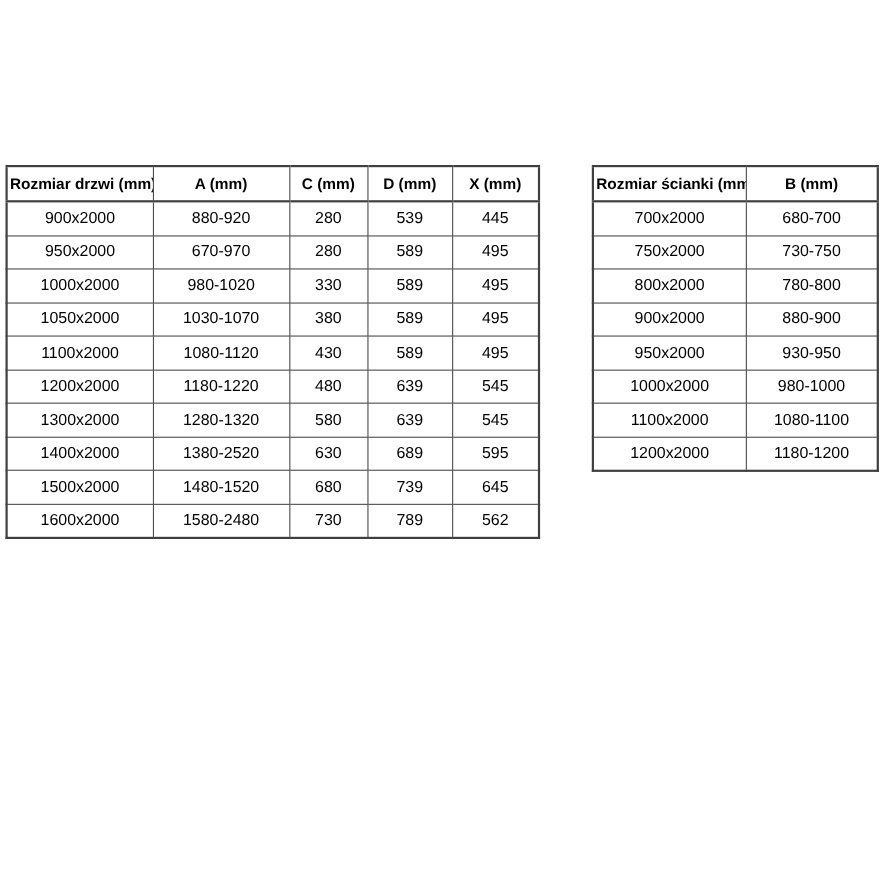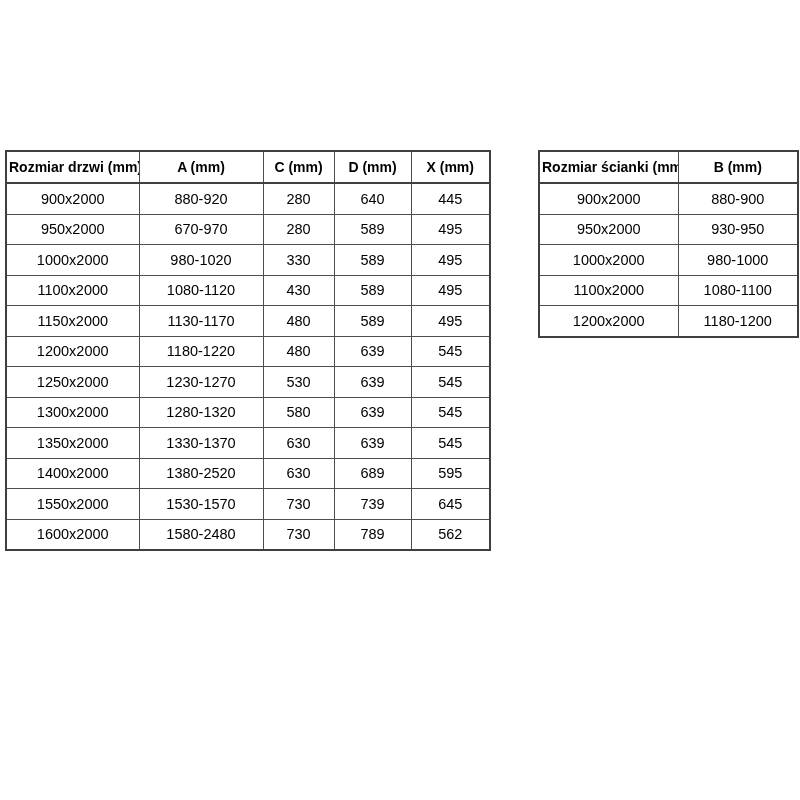--- a/index.html
+++ b/index.html
@@ -74,90 +74,76 @@
           <th>C (mm)</th>
           <th>D (mm)</th>
           <th>X (mm)</th>
         </tr>
       </thead>
       <tbody>
         <tr>
           <td>900x2000</td>
           <td>880-920</td>
           <td>280</td>
-          <td>640</td>
+          <td>539</td>
           <td>445</td>
         </tr>
         <tr>
           <td>950x2000</td>
           <td>670-970</td>
           <td>280</td>
           <td>589</td>
           <td>495</td>
         </tr>
         <tr>
           <td>1000x2000</td>
           <td>980-1020</td>
           <td>330</td>
           <td>589</td>
           <td>495</td>
         </tr>
         <tr>
+          <td>1050x2000</td>
+          <td>1030-1070</td>
+          <td>380</td>
+          <td>589</td>
+          <td>495</td>
+        </tr>
+        <tr>
           <td>1100x2000</td>
           <td>1080-1120</td>
           <td>430</td>
-          <td>589</td>
-          <td>495</td>
-        </tr>
-        <tr>
-          <td>1150x2000</td>
-          <td>1130-1170</td>
-          <td>480</td>
           <td>589</td>
           <td>495</td>
         </tr>
         <tr>
           <td>1200x2000</td>
           <td>1180-1220</td>
           <td>480</td>
           <td>639</td>
           <td>545</td>
         </tr>
         <tr>
-          <td>1250x2000</td>
-          <td>1230-1270</td>
-          <td>530</td>
-          <td>639</td>
-          <td>545</td>
-        </tr>
-        <tr>
           <td>1300x2000</td>
           <td>1280-1320</td>
           <td>580</td>
           <td>639</td>
           <td>545</td>
         </tr>
         <tr>
-          <td>1350x2000</td>
-          <td>1330-1370</td>
-          <td>630</td>
-          <td>639</td>
-          <td>545</td>
-        </tr>
-        <tr>
           <td>1400x2000</td>
           <td>1380-2520</td>
           <td>630</td>
           <td>689</td>
           <td>595</td>
         </tr>
         <tr>
-          <td>1550x2000</td>
-          <td>1530-1570</td>
-          <td>730</td>
+          <td>1500x2000</td>
+          <td>1480-1520</td>
+          <td>680</td>
           <td>739</td>
           <td>645</td>
         </tr>
         <tr>
           <td>1600x2000</td>
           <td>1580-2480</td>
           <td>730</td>
           <td>789</td>
           <td>562</td>
         </tr>
@@ -169,20 +155,32 @@
         <col>
       </colgroup>
       <thead>
         <tr>
           <th>Rozmiar ścianki (mm)</th>
           <th>B (mm)</th>
         </tr>
       </thead>
       <tbody>
         <tr>
+          <td>700x2000</td>
+          <td>680-700</td>
+        </tr>
+        <tr>
+          <td>750x2000</td>
+          <td>730-750</td>
+        </tr>
+        <tr>
+          <td>800x2000</td>
+          <td>780-800</td>
+        </tr>
+        <tr>
           <td>900x2000</td>
           <td>880-900</td>
         </tr>
         <tr>
           <td>950x2000</td>
           <td>930-950</td>
         </tr>
         <tr>
           <td>1000x2000</td>
           <td>980-1000</td>

